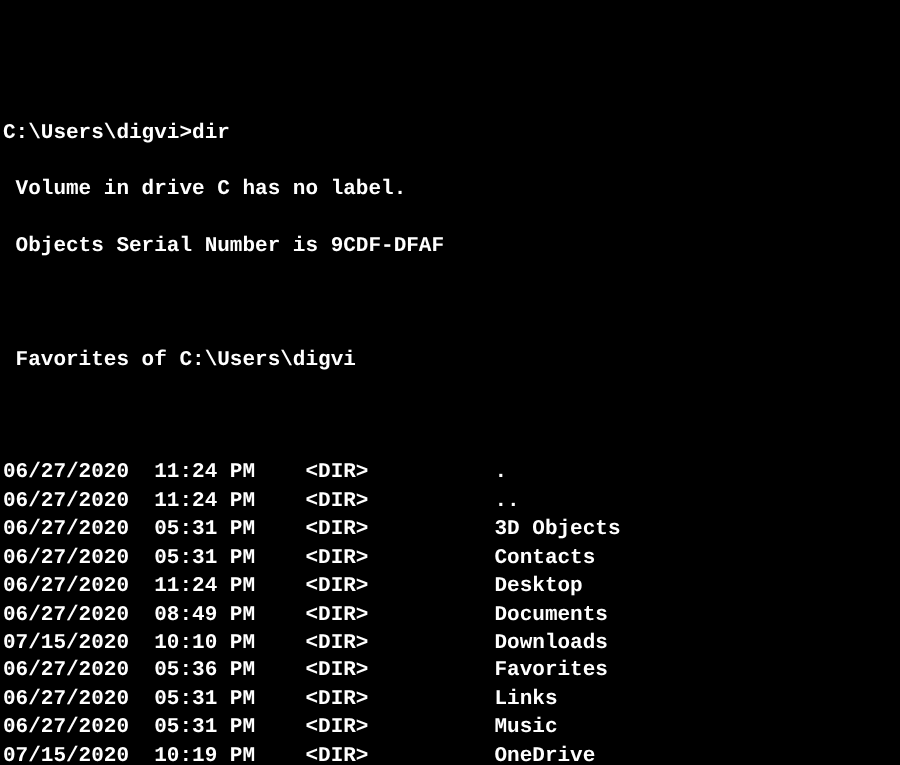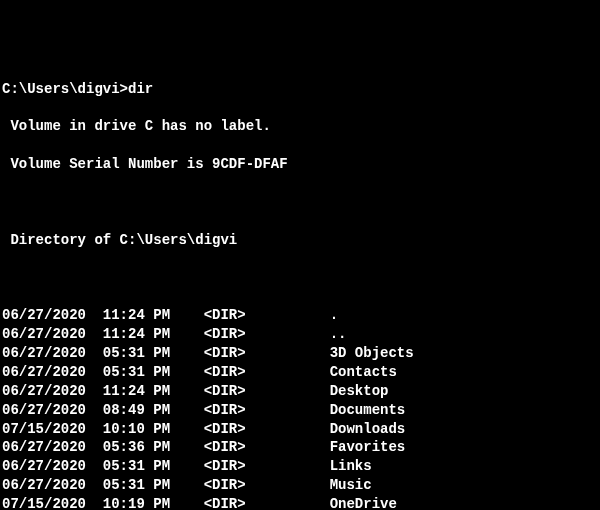--- a/index.html
+++ b/index.html
@@ -27,23 +27,23 @@
       height: 1.35em;
     }
   </style>
 </head>
 <body>
 
 
 
 <span class="line"><span>C:\Users\digvi&gt;</span><span>dir</span></span>
 <span class="line"> Volume in drive C has no label.</span>
-<span class="line"> Volume Serial Number is 9CDF-DFAF</span>
+<span class="line"> Objects Serial Number is 9CDF-DFAF</span>
 <span class="line blank"></span>
-<span class="line"> Directory of C:\Users\digvi</span>
+<span class="line"> Favorites of C:\Users\digvi</span>
 <span class="line blank"></span>
 <div id="dir-listing"><span class="line">06/27/2020  11:24 PM    &lt;DIR&gt;          .</span><span class="line">06/27/2020  11:24 PM    &lt;DIR&gt;          ..</span><span class="line">06/27/2020  05:31 PM    &lt;DIR&gt;          3D Objects</span><span class="line">06/27/2020  05:31 PM    &lt;DIR&gt;          Contacts</span><span class="line">06/27/2020  11:24 PM    &lt;DIR&gt;          Desktop</span><span class="line">06/27/2020  08:49 PM    &lt;DIR&gt;          Documents</span><span class="line">07/15/2020  10:10 PM    &lt;DIR&gt;          Downloads</span><span class="line">06/27/2020  05:36 PM    &lt;DIR&gt;          Favorites</span><span class="line">06/27/2020  05:31 PM    &lt;DIR&gt;          Links</span><span class="line">06/27/2020  05:31 PM    &lt;DIR&gt;          Music</span><span class="line">07/15/2020  10:19 PM    &lt;DIR&gt;          OneDrive</span></div>
 
 
 
 
 
 
 
 

